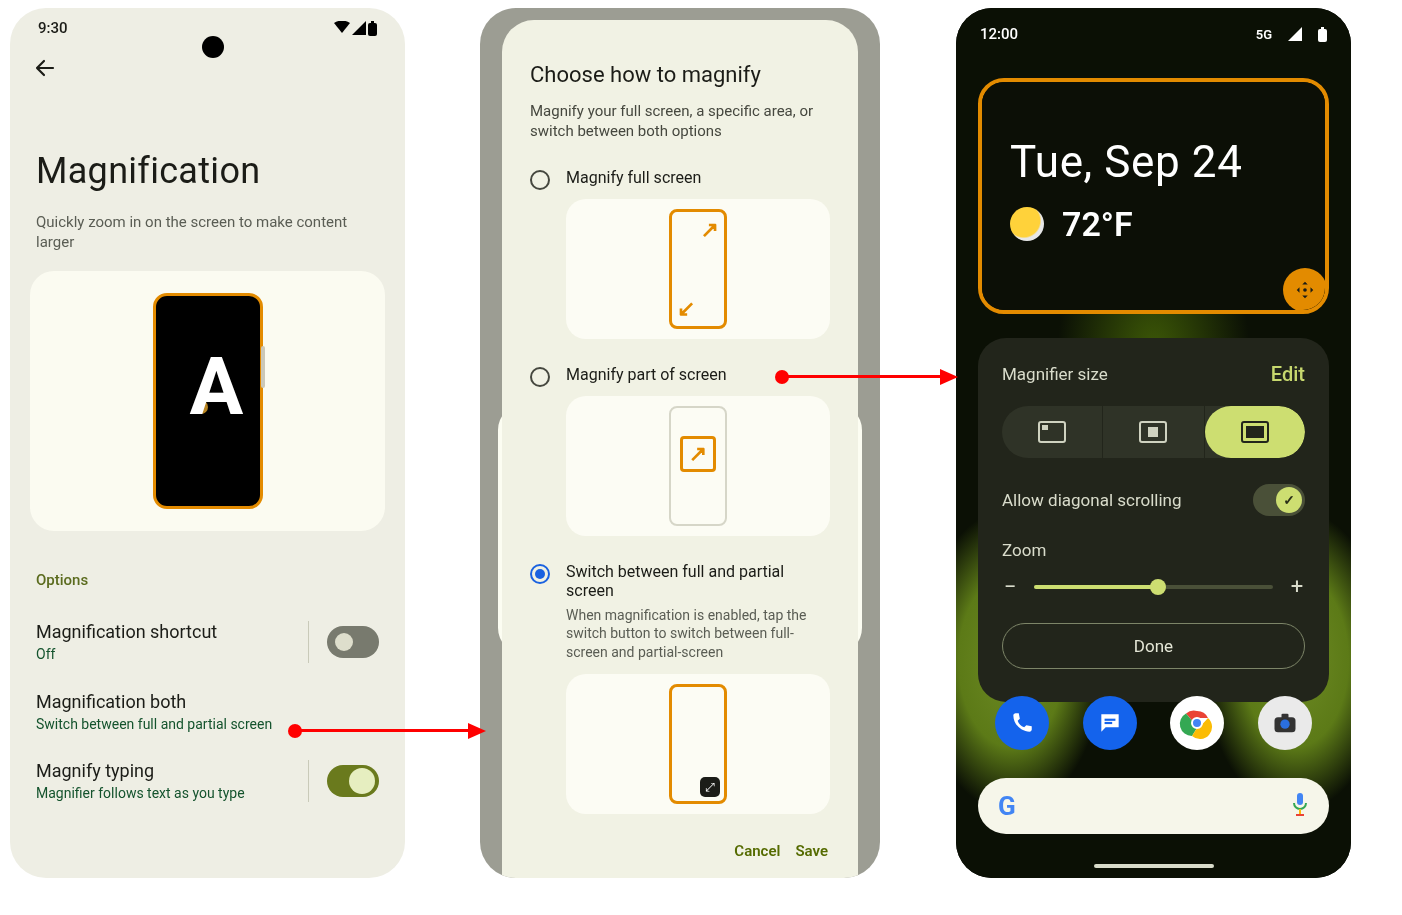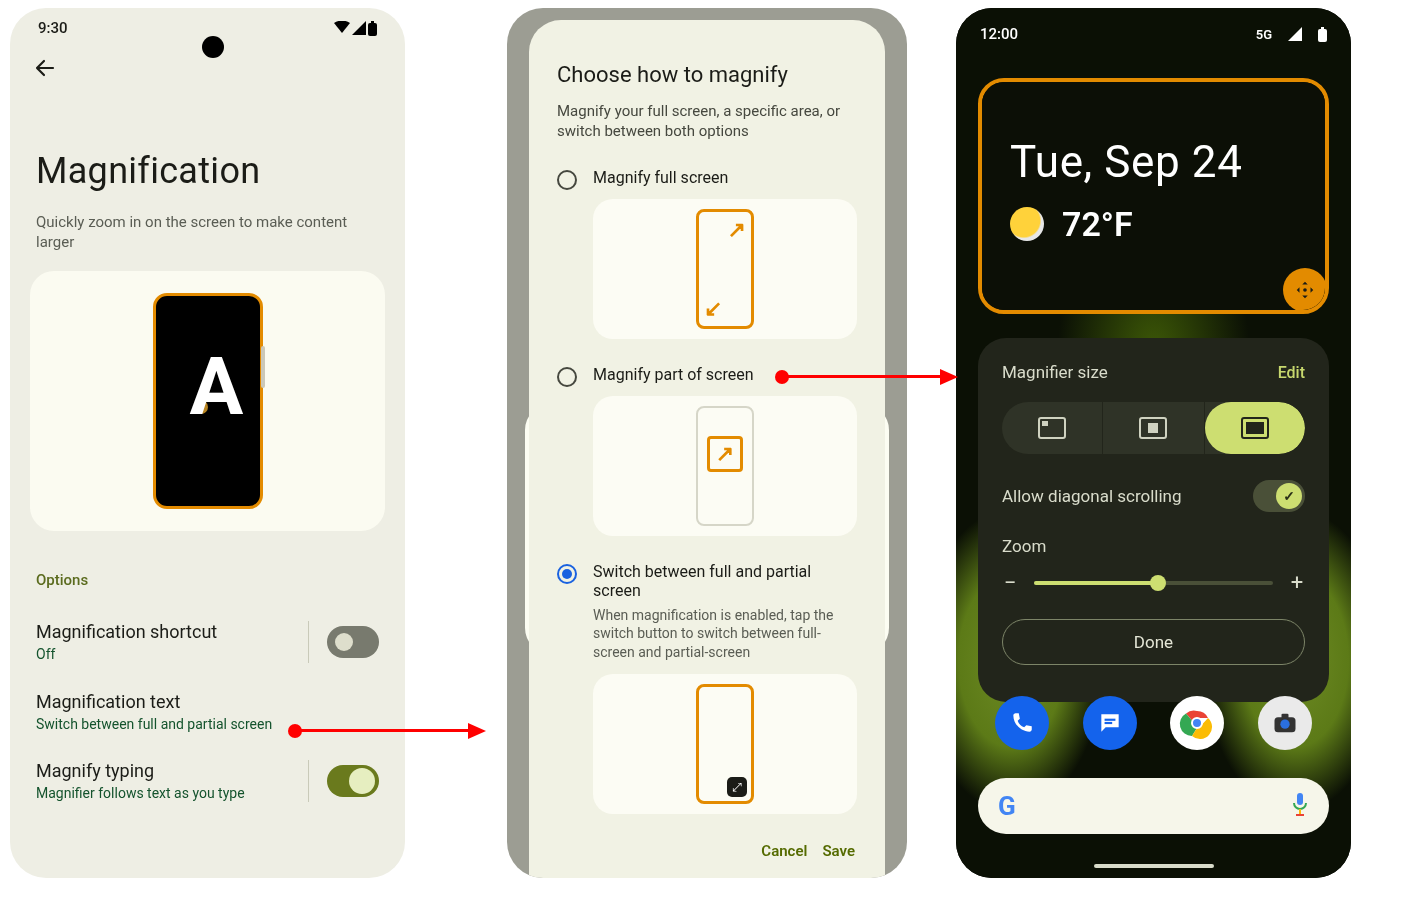--- a/index.html
+++ b/index.html
@@ -46,21 +46,21 @@
     width: 52px; height: 32px; border-radius: 16px; position: relative;
   }
   .switch.off { background:#787a6e; }
   .switch.off .knob { position:absolute; width:18px; height:18px; background:#dedecc; border-radius:50%; left:8px; top:7px; }
   .switch.on  { background:#6a7a1d; }
   .switch.on .knob  { position:absolute; width:26px; height:26px; background:#e6eec0; border-radius:50%; right:4px; top:3px; }
 
   
   .screen2-outer {
     position:absolute; left: 480px; top: 8px; width: 400px; height: 870px;
-    background:#9c9d93; border-radius: 36px; overflow:hidden;margin-left:27px;
+    background:#9c9d93; border-radius: 36px; overflow:hidden;
   }
   .screen2-sheet {
     position:absolute; left: 22px; right: 22px; top: 12px; bottom: 0;
     background:#f1f2e4; border-radius: 32px 32px 0 0; padding: 42px 28px 0 28px;
     font-family: Roboto, sans-serif; color:#1b1c17;
   }
   .s2-title { font-size: 22px; font-weight: 400; }
   .s2-sub   { font-size: 15px; color:#46483f; margin-top: 14px; line-height:1.35; }
   .choice { margin-top: 26px; display:flex; gap:16px; }
   .radio {
@@ -119,21 +119,21 @@
     background:#e38b00; border-radius:50%; display:flex; align-items:center; justify-content:center;
   }
   .drag-handle svg { width:22px; height:22px; }
 
   .panel {
     position:absolute; left:22px; right:22px; top:330px; height:364px;
     background:#22251b; border-radius:28px; padding:24px 24px 22px;
   }
   .panel-row1 { display:flex; justify-content:space-between; align-items:center; }
   .panel-label { font-size:17px; color:#d9dccb; }
-  .panel-edit  { font-size:16px; color:#c7d86e; font-weight:500; }
+  .panel-edit  { font-size:20px; color:#c7d86e; font-weight:500; }
   .size-pills { margin-top:20px; background:#2f3327; border-radius:28px; height:52px; display:flex; overflow:hidden; }
   .pill { flex:1; display:flex; align-items:center; justify-content:center; }
   .pill svg { width:28px; height:22px; }
   .pill.active { background:#cdde71; border-radius:28px; }
   .pill.mid { border-left:1px solid #22251b; border-right:1px solid #22251b; }
   .diag-row { margin-top:26px; display:flex; justify-content:space-between; align-items:center; }
   .diag-row .lbl { font-size:17px; color:#d9dccb; }
   .switch-dark { width:52px; height:32px; border-radius:16px; background:#4a5038; position:relative; }
   .switch-dark .knob { position:absolute; right:3px; top:3px; width:26px; height:26px; border-radius:50%; background:#cdde71; display:flex; align-items:center; justify-content:center; color:#2a2f18; font-size:14px; font-weight:700; }
   .zoom-label { margin-top:24px; font-size:17px; color:#d9dccb; }
@@ -216,21 +216,21 @@
         <div class="setting-sub">Off</div>
       </div>
       <div class="divider-vert"></div>
       <div class="switch off">
           <div class="knob"></div>
         </div>
     </div>
 
     <div class="setting-row">
       <div class="setting-text">
-        <div class="setting-title">Magnification text</div>
+        <div class="setting-title">Magnification both</div>
         <div class="setting-sub">Switch between full and partial screen</div>
       </div>
     </div>
 
     <div class="setting-row">
       <div class="setting-text">
         <div class="setting-title">Magnify typing</div>
         <div class="setting-sub">Magnifier follows text as you type</div>
       </div>
       <div class="divider-vert"></div>

